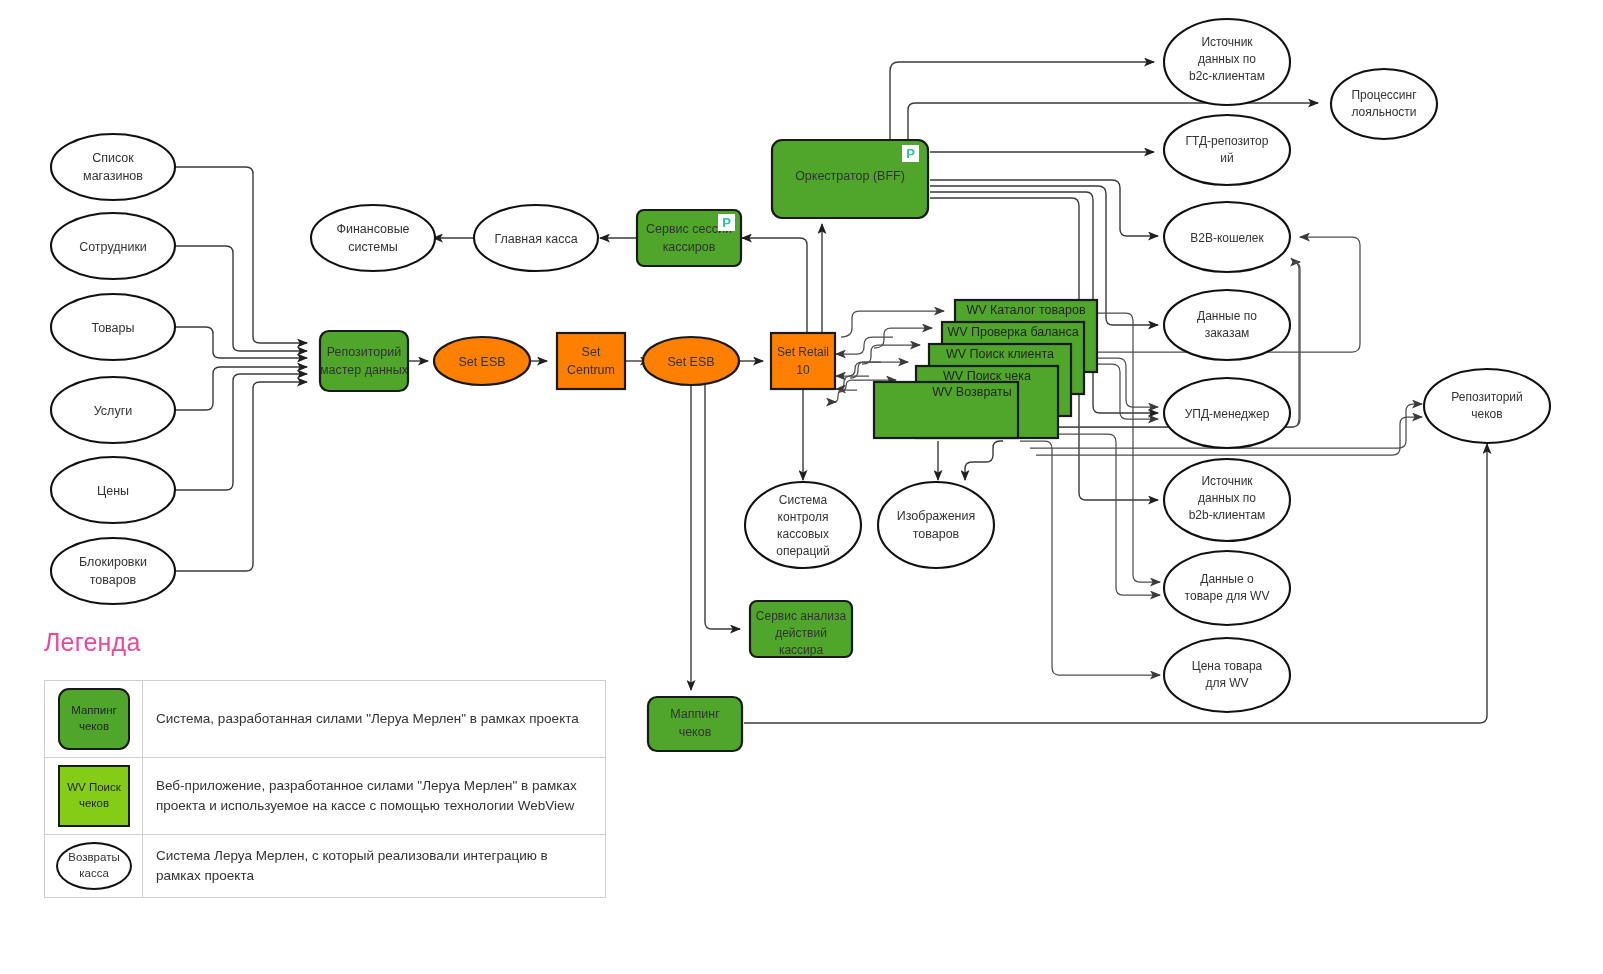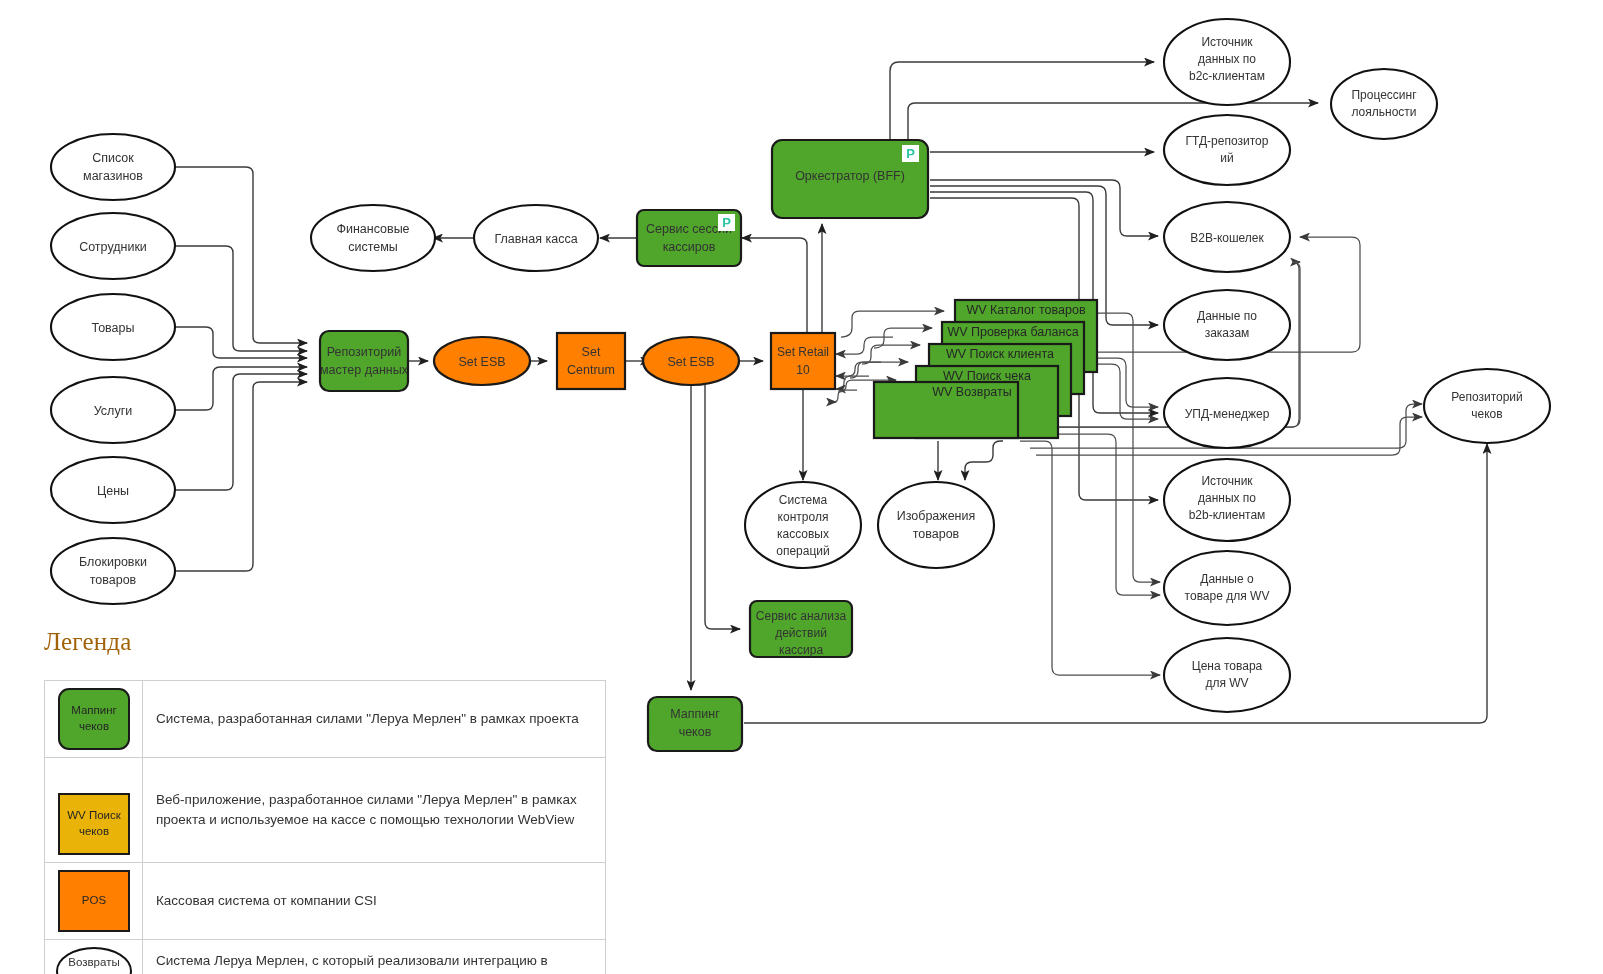--- a/index.html
+++ b/index.html
@@ -11,31 +11,31 @@
   .nodeTextSm{font-family:"Liberation Sans","DejaVu Sans",sans-serif;font-size:12px;fill:#333333;}
   .wvText{font-family:"Liberation Sans","DejaVu Sans",sans-serif;font-size:12.5px;fill:#262626;}
   .ell{fill:#ffffff;stroke:#111111;stroke-width:2.1;}
   .grn{fill:#4FA62B;stroke:#1a1a1a;stroke-width:2.2;}
   .org{fill:#FF8000;stroke:#1a1a1a;stroke-width:2.2;}
   .edge{fill:none;stroke:#4d4d4d;stroke-width:1.25;}
   .edge2{fill:none;stroke:#3a3a3a;stroke-width:1.4;}
   
   #legend{position:absolute;left:44px;top:680px;width:562px;
           border:1px solid #cfcfcf;border-collapse:collapse;background:#fff;}
-  #legendTitle{position:absolute;left:44px;top:628px;font-size:25px;color:#a16207;
-               font-family:Liberation Serif, serif;letter-spacing:.2px;}
+  #legendTitle{position:absolute;left:44px;top:628px;font-size:25px;color:#ec4899;
+               font-family:Liberation Sans, sans-serif;letter-spacing:.2px;}
   table.lg{border-collapse:collapse;width:562px;}
   table.lg td{border:1px solid #cfcfcf;vertical-align:middle;}
   td.swatch{width:80px;padding:7px 8px 7px 9px;text-align:center;}
   td.desc{padding:8px 10px 8px 13px;font-size:13.5px;color:#333;line-height:1.45;}
   .sw-box{width:68px;height:58px;display:flex;align-items:center;justify-content:center;
           text-align:center;font-size:11.5px;color:#262626;line-height:1.35;margin:0 auto;
           border:2.2px solid #1a1a1a;}
   .sw-round{border-radius:11px;background:#4FA62B;}
-  .sw-sq{background:#eab308;margin-top:28px;}
+  .sw-sq{background:#84cc16;}
   .sw-org{background:#FF8000;}
   .sw-ell{width:72px;height:44px;border-radius:50%;background:#fff;border:2.1px solid #111;
           display:flex;align-items:center;justify-content:center;text-align:center;
           font-size:11.5px;color:#333;line-height:1.35;margin:0 auto;}
   .pbadge{position:absolute;width:17px;height:17px;background:#ffffff;border:0;
           display:flex;align-items:center;justify-content:center;
           font-size:13px;font-weight:bold;color:#2BC4A0;line-height:1;
           font-family:"Liberation Sans","DejaVu Sans",sans-serif;}
 </style>
 </head>
@@ -333,28 +333,20 @@
           <span>
             <span>WV Поиск</span><br>
             <span>чеков</span>
           </span>
         </div>
       </td>
       <td class="desc">Веб-приложение, разработанное силами "Леруа Мерлен" в рамках проекта и используемое на кассе с помощью технологии WebView</td>
     </tr>
     <tr>
       <td class="swatch">
-        <div class="sw-box sw-org">
-          <span>POS</span>
-        </div>
-      </td>
-      <td class="desc">Кассовая система от компании CSI</td>
-    </tr>
-    <tr>
-      <td class="swatch">
         <div class="sw-ell">
           <span>
             <span>Возвраты</span><br>
             <span>касса</span>
           </span>
         </div>
       </td>
       <td class="desc">Система Леруа Мерлен, с который реализовали интеграцию в рамках проекта</td>
     </tr>
   </tbody>

